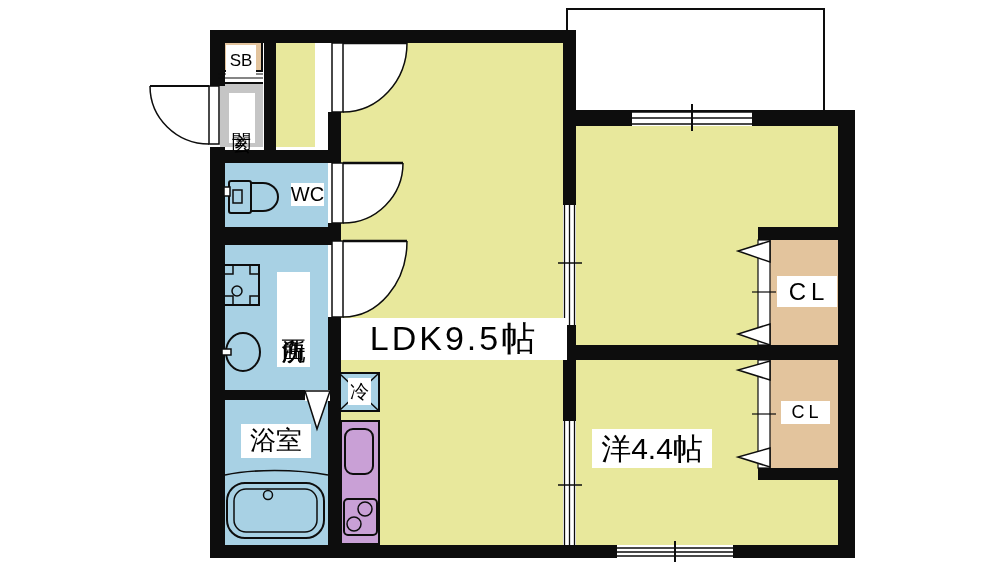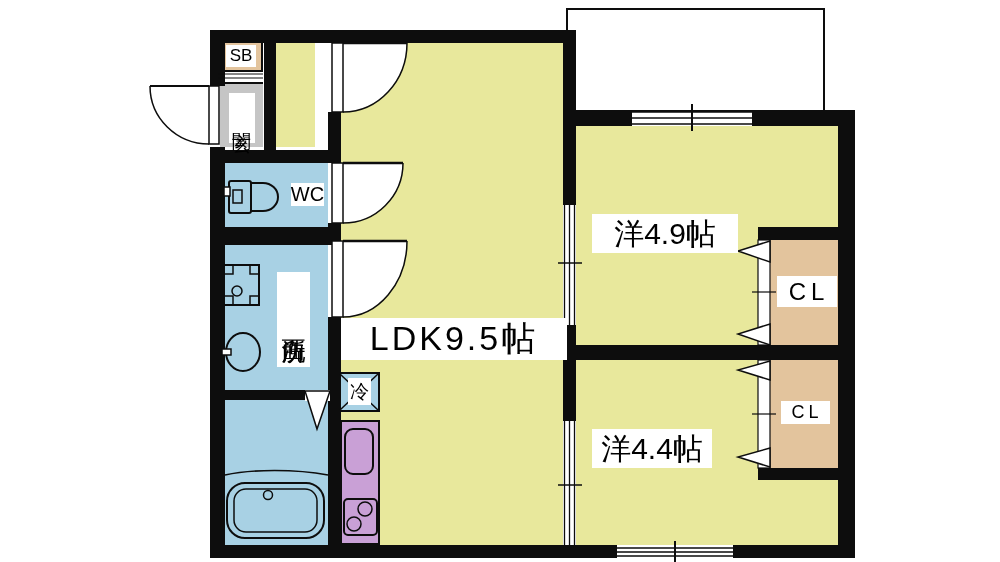--- a/index.html
+++ b/index.html
@@ -165,24 +165,24 @@
       <rect x="344" y="499" width="33" height="36" rx="4" fill="none" stroke="#0d0d0d" stroke-width="2"></rect>
       <circle cx="365" cy="509" r="7" fill="none" stroke="#0d0d0d" stroke-width="1.5"></circle>
       <circle cx="354" cy="524" r="7" fill="none" stroke="#0d0d0d" stroke-width="1.5"></circle>
     </g>
 
     <g>
       <path d="M340,374 L378,410 M378,374 L340,410" stroke="#0d0d0d" stroke-width="1.5" fill="none"></path>
     </g>
   </svg>
 
-  <div class="label" style="left:226px;top:45px;width:30px;height:22px;font-size:17px;">SB</div>
+  <div class="label" style="left:226px;top:45px;width:30px;height:31px;font-size:17px;">SB</div>
   <div class="label vert" style="left:229px;top:93px;width:26px;height:50px;font-size:19px;">玄関</div>
   <div class="label" style="left:291px;top:183px;width:33px;height:23px;font-size:20px;">WC</div>
   <div class="label vert" style="left:277px;top:272px;width:33px;height:95px;font-size:24px;">洗面所</div>
+  <div class="label" style="left:241px;top:424px;width:70px;height:34px;font-size:26px;">浴室</div>
   <div class="label" style="left:348px;top:378px;width:23px;height:27px;font-size:19px;">冷</div>
   <div class="label" style="left:341px;top:318px;width:226px;height:42px;font-size:34px;letter-spacing:3px;">LDK9.5帖</div>
-  <div class="label" style="left:592px;top:214px;width:146px;height:39px;font-size:30px;">洋4.9帖</div>
   <div class="label" style="left:592px;top:429px;width:120px;height:39px;font-size:30px;">洋4.4帖</div>
   <div class="label" style="left:777px;top:276px;width:60px;height:31px;font-size:24px;letter-spacing:5px;padding-left:4px;">CL</div>
   <div class="label" style="left:781px;top:401px;width:49px;height:23px;font-size:18px;letter-spacing:4px;padding-left:3px;">CL</div>
 
 </div>
 
 </body></html>

